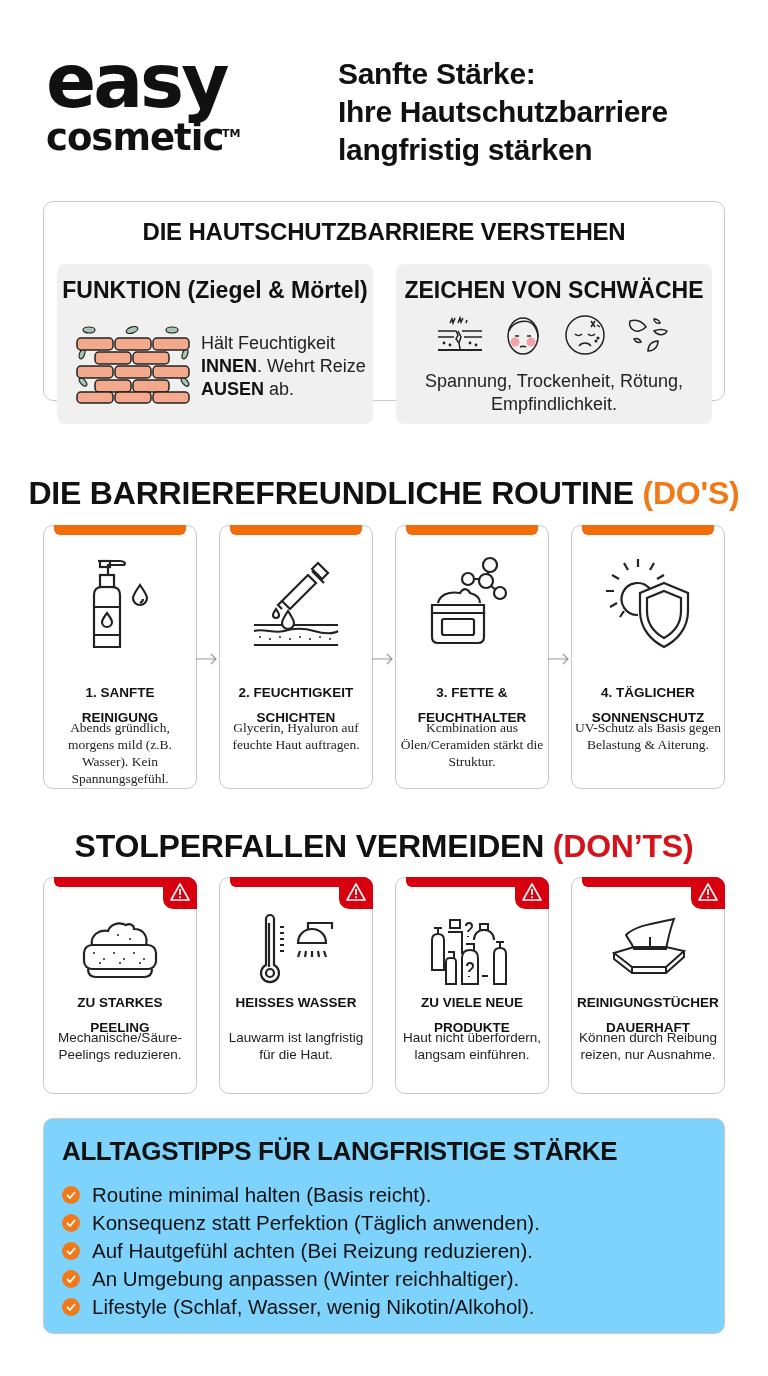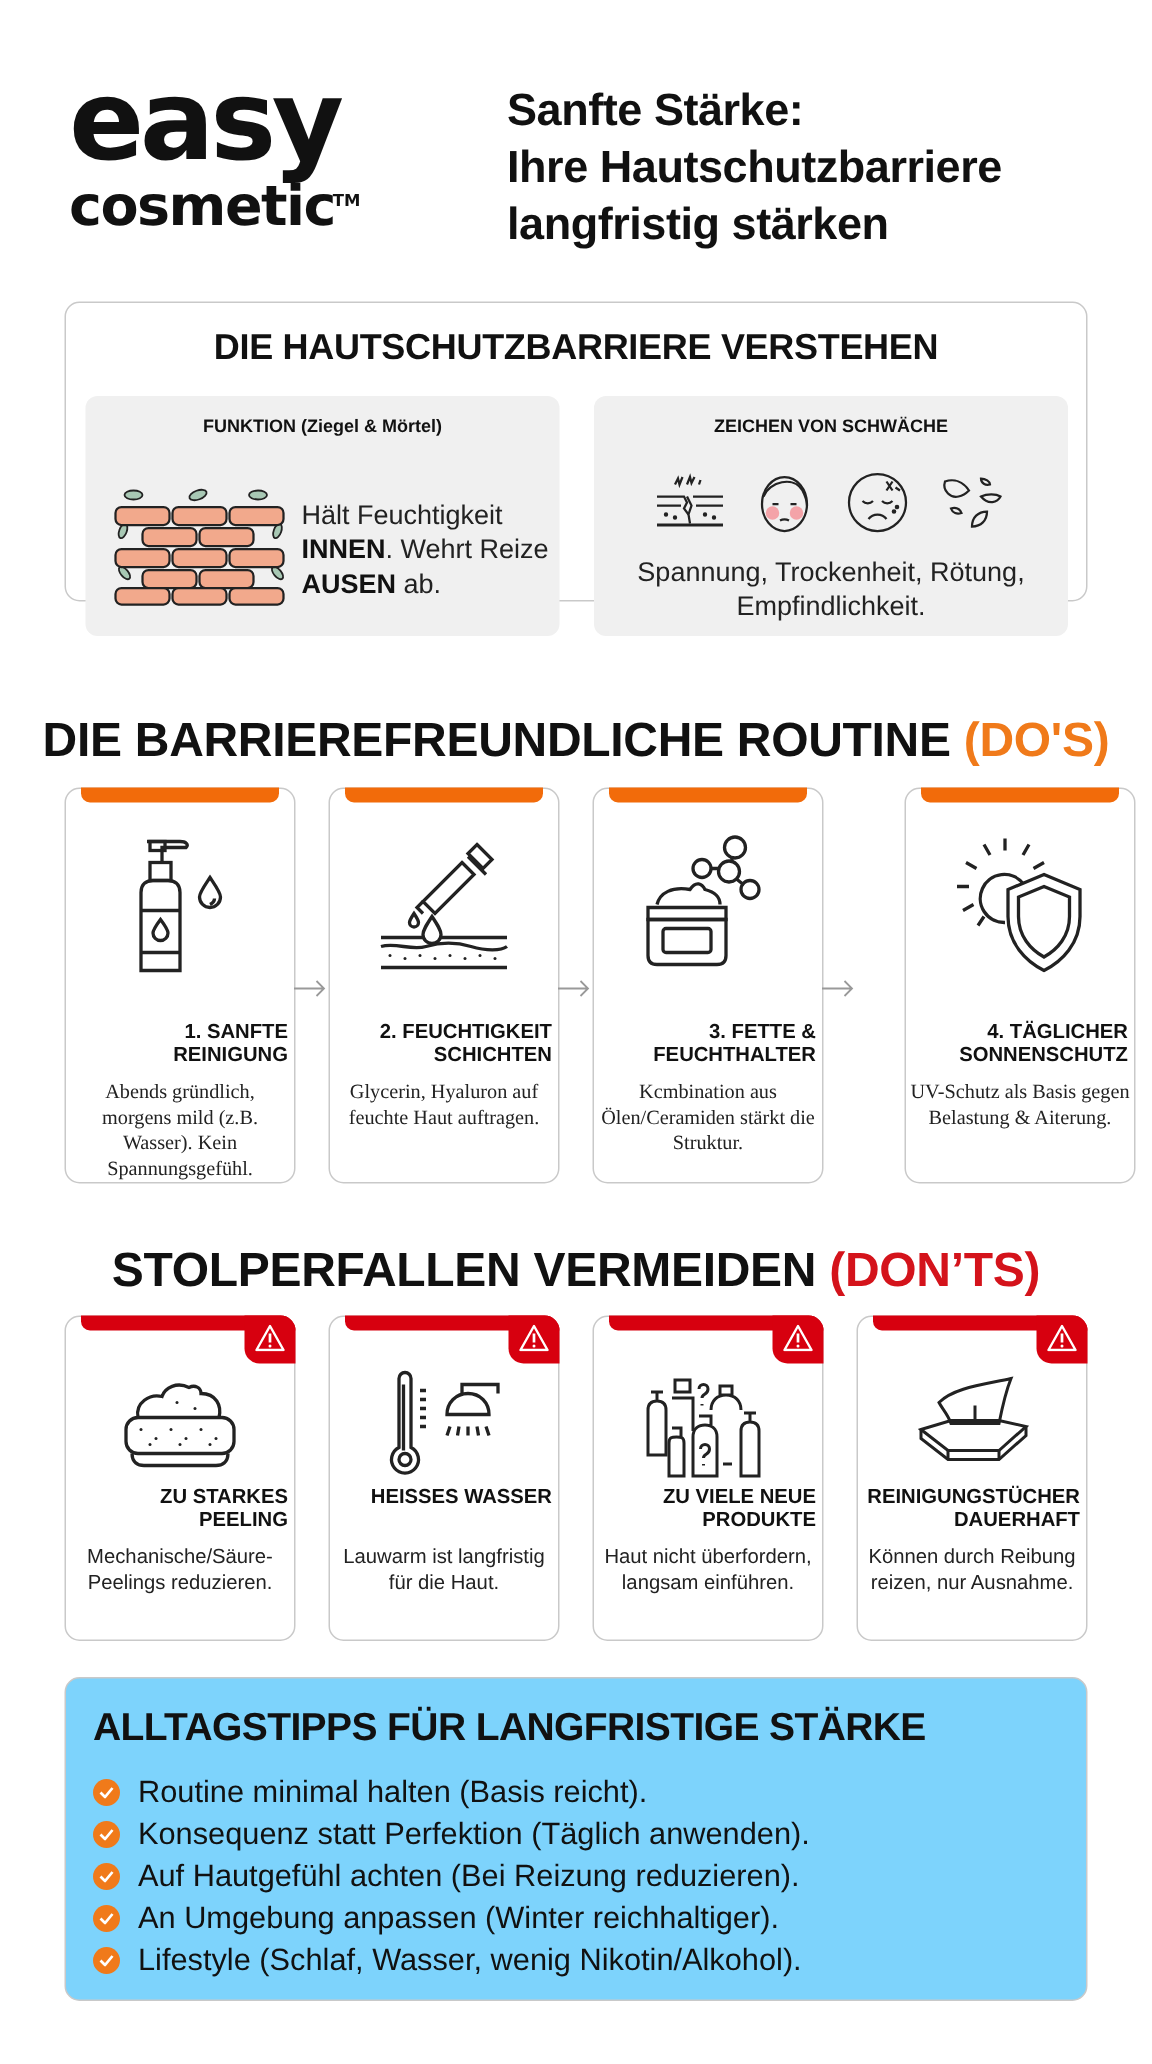--- a/index.html
+++ b/index.html
@@ -14,42 +14,42 @@
   .logo-tm { position: absolute; right: -17px; top: -4px; font-size: 11px; font-weight: 700; letter-spacing: 0; }
   .headline { position: absolute; left: 338px; top: 55px; font-weight: 700; font-size: 30px; line-height: 38px; color: #111; letter-spacing: -0.3px; }
   .headline div { white-space: nowrap; }
 
   
   .understand { position: absolute; left: 43px; top: 201px; width: 682px; height: 200px; border: 1.5px solid #c9c9c9; border-radius: 10px; background: #fff; }
   .understand-title { position: absolute; left: 0; top: 16px; width: 100%; text-align: center; font-weight: 700; font-size: 24px; color: #111; letter-spacing: -0.2px; }
   .panel { position: absolute; top: 62px; height: 160px; background: #f0f0f0; border-radius: 8px; }
   .panel-left { left: 13px; width: 316px; }
   .panel-right { left: 352px; width: 316px; }
-  .panel-title { position: absolute; left: 0; top: 13px; width: 100%; text-align: center; font-weight: 700; font-size: 12px; color: #111; }
+  .panel-title { position: absolute; left: 0; top: 13px; width: 100%; text-align: center; font-weight: 700; font-size: 23px; color: #111; }
   .bricks { position: absolute; left: 18px; top: 60px; width: 116px; height: 80px; }
   .panel-left-text { position: absolute; left: 144px; top: 68px; font-size: 18px; line-height: 23px; color: #222; }
   .panel-left-text b { font-weight: 700; color: #111; }
   .sign-icons { position: absolute; left: 40px; top: 49px; width: 236px; height: 44px; display: flex; justify-content: space-between; }
   .sign-icons .ic { width: 48px; height: 44px; }
   .panel-right-text { position: absolute; left: 0; top: 106px; width: 100%; text-align: center; font-size: 18px; line-height: 23px; color: #222; }
 
   
   .sec-title { position: absolute; left: 0; width: 768px; text-align: center; font-weight: 700; font-size: 32px; color: #111; letter-spacing: -0.2px; }
   .sec-title .accent-orange { color: #f07a1a; }
   .sec-title .accent-red { color: #d4131b; }
 
   
   .card { position: absolute; width: 154px; background: #fff; border: 1.5px solid #c9c9c9; border-radius: 10px; }
   .card .bar { position: absolute; left: 10px; right: 10px; top: -1px; height: 10px; border-radius: 0 0 6px 6px; }
   .card .bar.orange { background: #f26b0a; }
   .card .bar.red { background: #d7000f; left: 10px; right: -1px; height: 10px; border-radius: 0 10px 0 6px; }
   .card .warn { position: absolute; right: -1px; top: -1px; width: 34px; height: 32px; background: #d7000f; border-radius: 0 10px 0 10px; }
   .card .warn svg { position: absolute; left: 7px; top: 6px; }
   .card .icon-area { position: absolute; left: 0; right: 0; height: 110px; display: flex; justify-content: center; align-items: center; }
-  .card .ctitle { position: absolute; left: 4px; right: 4px; text-align: right; font-weight: 700; font-size: 13.5px; line-height: 15px; color: #111; }
+  .card .ctitle { position: absolute; left: 4px; right: 4px; text-align: center; font-weight: 700; font-size: 13.5px; line-height: 25px; color: #111; }
   .card .cdesc { position: absolute; left: 2px; right: 2px; text-align: center; font-size: 13.5px; line-height: 17px; color: #222; }
 
   .do-card { top: 525px; height: 264px; }
   .do-card .icon-area { top: 22px; }
   .do-card .ctitle { top: 154px; }
   .do-card .cdesc { top: 193px; font-family: Liberation Serif, serif; }
 
   .dont-card { top: 877px; height: 217px; }
   .dont-card .icon-area { top: 22px; height: 100px; }
   .dont-card .ctitle { top: 112px; }
@@ -230,21 +230,21 @@
     </svg>
   </div>
   <div class="ctitle">3. FETTE &amp; FEUCHTHALTER</div>
   <div class="cdesc">Kcmbination aus Ölen/Ceramiden stärkt die Struktur.</div>
 </div>
 
 <svg class="arrow" style="left:548px;" viewBox="0 0 24 14">
     <path d="M0 7h20M15 2l5 5-5 5" fill="none" stroke="#999" stroke-width="1.2"></path>
   </svg>
 
-<div class="card do-card" style="left:603px;padding-left:16px;">
+<div class="card do-card" style="left:571px;padding-left:16px;">
   <div class="bar orange"></div>
   <div class="icon-area">
     <svg width="100" height="100" viewBox="0 0 100 100" fill="none" stroke="#222" stroke-width="2.2">
       <path d="M52 36a16 16 0 1 0-12 26"></path>
       <path d="M40 6v8M26 10l4 7M56 10l-4 7M14 22l7 4M66 22l-7 4M8 38h8M12 54l7-4M22 64l4-6"></path>
       <path d="M66 30l24 10v18c0 18-12 30-24 36-12-6-24-18-24-36V40z"></path>
       <path d="M66 38l17 7v13c0 13-8 22-17 27-9-5-17-14-17-27V45z"></path>
     </svg>
   </div>
   <div class="ctitle">4. TÄGLICHER SONNENSCHUTZ</div>

